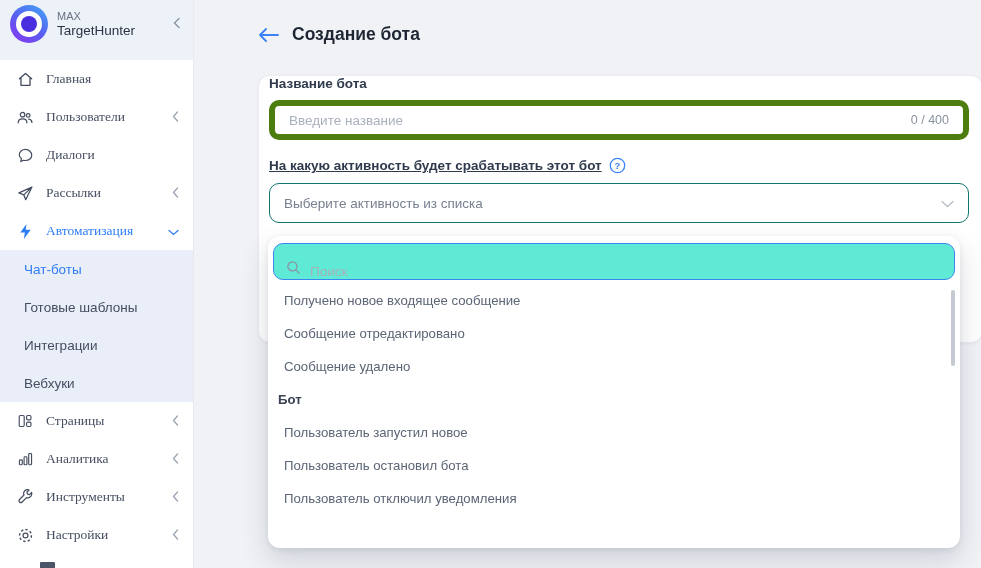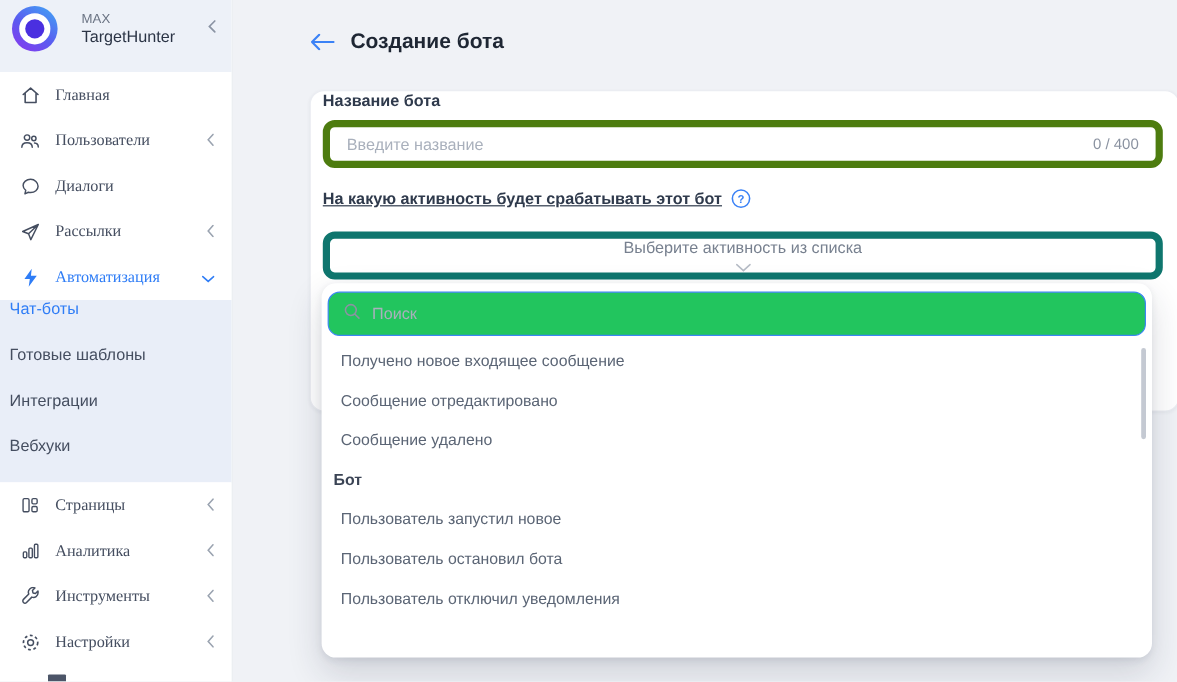--- a/index.html
+++ b/index.html
@@ -4,37 +4,37 @@
 <style>
   * { margin:0; padding:0; box-sizing:border-box; }
   html,body { width:981px; height:568px; overflow:hidden; background:#f0f2f6;
               font-family:"Liberation Sans", sans-serif; }
   .app { position:relative; width:981px; height:568px; display:flex; }
 
   
   .sidebar { width:194px; min-width:194px; background:#ffffff; border-right:1px solid #e7eaef;
              height:568px; overflow:hidden; }
   .sidebar-header { height:60px; background:#edf1f8; display:flex; align-items:center;
-                    padding:0 12px 12px 10px; gap:20px; }
+                    padding:0 12px 12px 10px; gap:9px; }
   .logo { width:38px; height:38px; border-radius:50%; position:relative; flex:none;
           background:linear-gradient(215deg,#3fa9f5 0%,#5b5af0 55%,#8d35ee 100%); }
   .logo::before { content:""; position:absolute; inset:6px; border-radius:50%; background:#fff; }
   .logo::after  { content:""; position:absolute; inset:11px; border-radius:50%; background:#4a2fe0; }
   .brand-text { line-height:1.15; flex:1; }
   .brand-l1 { font-size:11px; color:#6a7383; }
   .brand-l2 { font-size:13.5px; color:#2b3445; }
   .chev { flex:none; }
 
   .nav-item { height:38px; display:flex; align-items:center; padding:0 14px 0 16px;
               gap:12px; font-size:13.5px; color:#454e60; cursor:pointer; background:#fff; }
   .nav-item .nicon { width:18px; height:18px; display:flex; align-items:center; justify-content:center; flex:none; }
   .nav-item .nlabel { flex:1;font-family:Liberation Serif, serif; }
   .nav-item.active { color:#2f7df6; }
   .submenu { background:#e9eef8; }
-  .sub-item { height:38px; display:flex; align-items:flex-start; padding-left:8px;
+  .sub-item { height:38px; display:flex; align-items:center; padding-left:24px;
               font-size:13.5px; color:#454e60; cursor:pointer; }
   .sub-item.active { color:#2f7df6; }
   .nav-item.partial { align-items:flex-start; padding-top:8px; }
   .frag { display:inline-block; width:15px; height:8px; background:#4c5568; margin-left:24px; border-radius:1px; }
 
   
   .main { position:relative; flex:1; background:#f0f2f6; height:568px; }
   .page-header { position:absolute; left:64px; top:24px; display:flex; align-items:center; gap:13px; }
   .back-btn { display:flex; align-items:center; cursor:pointer; }
   .page-title { font-size:17.5px; font-weight:bold; color:#1e2633; }
@@ -44,30 +44,30 @@
           box-shadow:0 1px 3px rgba(25,35,60,.05); padding:0 13px 0 10px; }
   .fld-label { font-size:13.5px; font-weight:bold; color:#2f3a4c;
                display:flex; align-items:center; gap:7px; }
   .text-input { margin-top:9px; height:40px; border:6px solid #4d7c0f; border-radius:10px;
                 background:#fff; display:flex; align-items:center; padding:0 14px; gap:10px; }
   .text-input input { flex:1; border:none; outline:none; font-size:13.5px; color:#333d4f;
                       font-family:"Liberation Sans", sans-serif; background:transparent; }
   .text-input input::placeholder { color:#a9b0bc; }
   .counter { font-size:12.5px; color:#8a92a0; white-space:nowrap; }
   .help-ic { display:flex; }
-  .select-box { margin-top:19px; height:40px; border:6px solid #0f766e; border-radius:10px;
-                display:flex; align-items:center; padding:0 14px; cursor:pointer;flex-direction:column; }
+  .select-box { margin-top:9px; height:40px; border:1px solid #0f766e; border-radius:10px;
+                display:flex; align-items:center; padding:0 14px; cursor:pointer; }
   .select-placeholder { font-size:13.5px; color:#77808f; flex:1; }
 
   
   .dropdown { position:absolute; left:74px; top:236px; width:692px; height:312px;
               background:#fff; border-radius:12px; z-index:20;
               box-shadow:0 12px 28px rgba(30,40,65,.16), 0 2px 6px rgba(30,40,65,.08); }
   .search-wrap { margin:7px 5px 0 5px; height:37px; border:1.5px solid #3c86f3; border-radius:10px;
-                 display:flex; align-items:center; padding:0 12px; gap:9px; background:#22c55e; }
+                 display:flex; align-items:flex-end; padding:0 12px; gap:9px; background:#5eead4; }
   .search-wrap input { flex:1; border:none; outline:none; font-size:13.5px; color:#333d4f;
                        font-family:"Liberation Sans", sans-serif; background:transparent; }
   .search-wrap input::placeholder { color:#a9b0bc; }
   .dd-list { margin-top:4px; }
   .group-title { height:33px; line-height:33px; padding-left:10px; font-size:13.2px;
                  font-weight:bold; color:#3a4354; }
   .option { height:33px; line-height:33px; padding-left:16px; font-size:13.2px;
             color:#5b6575; cursor:pointer; }
   .dd-scrollbar { position:absolute; right:5px; top:54px; width:4px; height:76px;
                   border-radius:2px; background:#c4c9d2; cursor:grab; }

